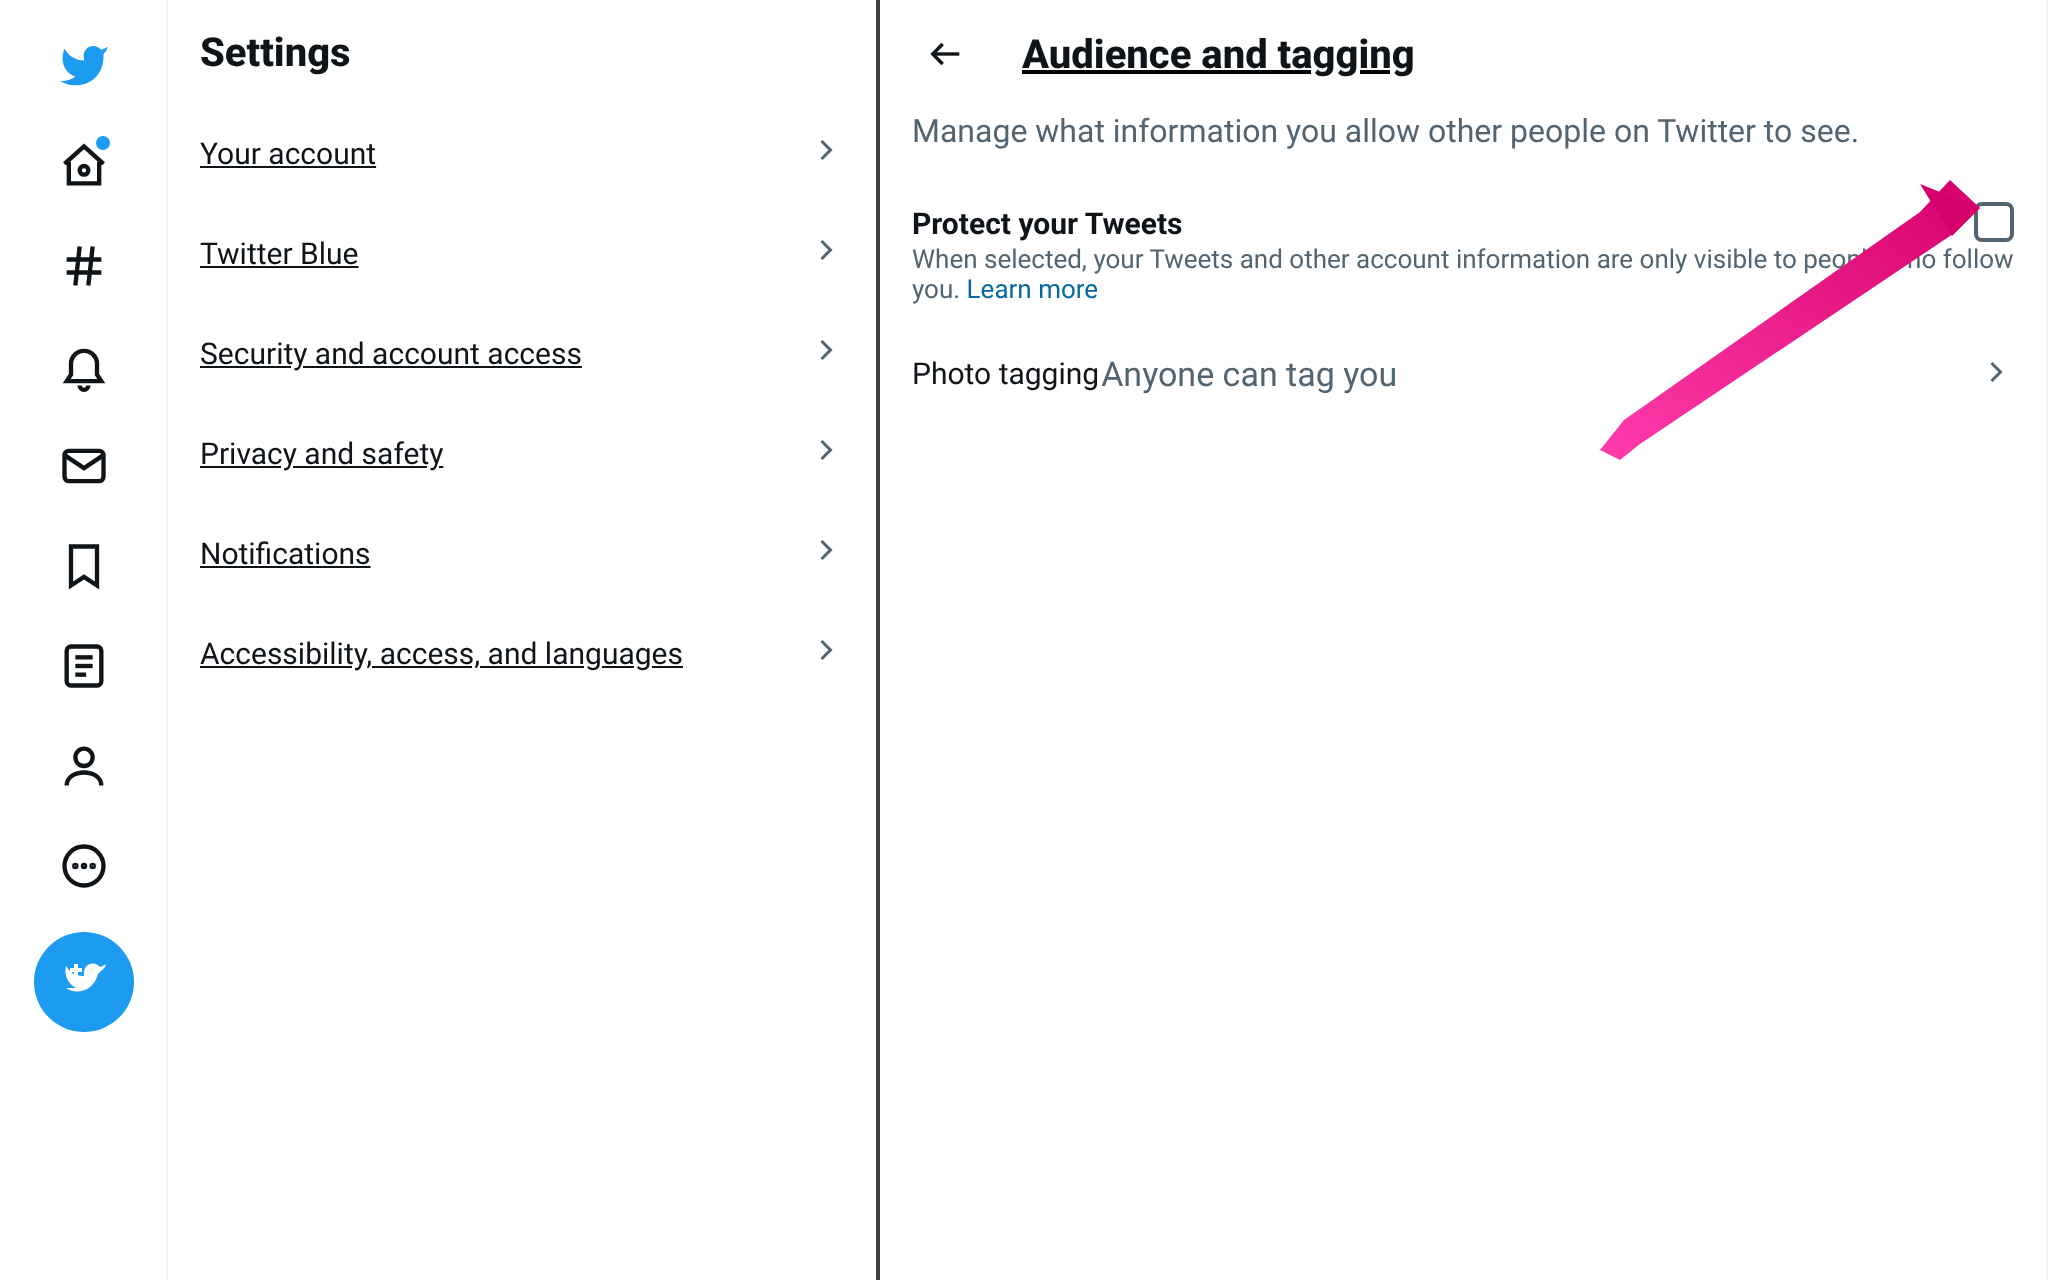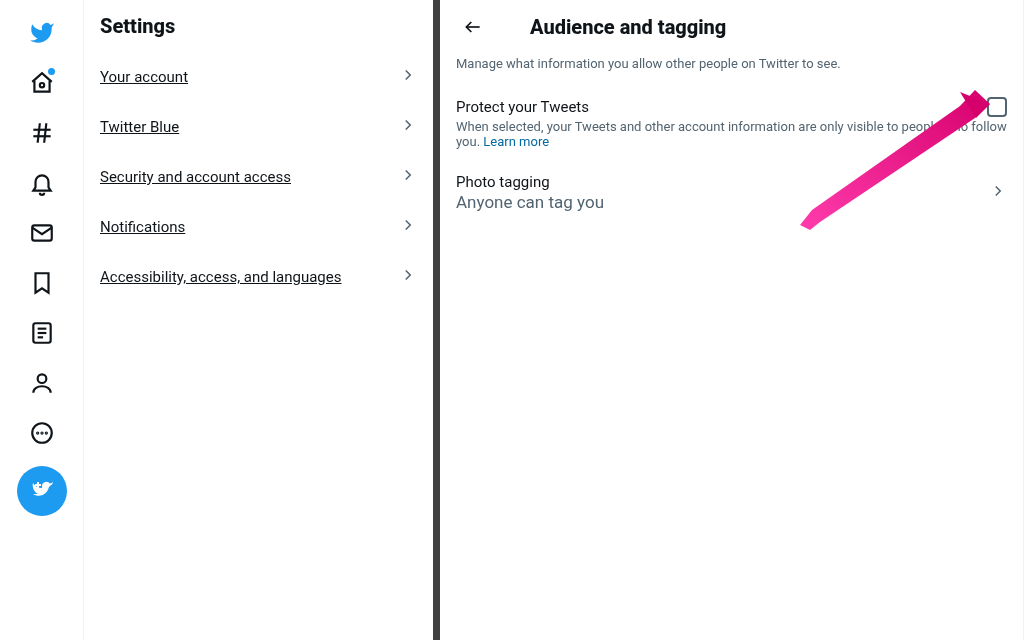--- a/index.html
+++ b/index.html
@@ -4,38 +4,38 @@
   <style>
     * { margin:0; padding:0; box-sizing:border-box; font-family: -apple-system, BlinkMacSystemFont, "Segoe UI", Roboto, Helvetica, Arial, sans-serif; }
     body { background:#fff; width:1024px; height:640px; overflow:hidden; display:flex; }
     .navrail { width:84px; border-right:1px solid #eff3f4; display:flex; flex-direction:column; align-items:center; padding-top:8px; gap:0; }
     .navicon { width:50px; height:50px; display:flex; align-items:center; justify-content:center; border-radius:50%; color:#0f1419; cursor:pointer; position:relative;}
     .navicon svg { width:26px; height:26px; fill:none; stroke:#0f1419; stroke-width:2; }
     .logo svg { fill:#1d9bf0; stroke:none; }
     .compose { background:#1d9bf0; color:#fff; width:50px; height:50px; border-radius:50%; display:flex; align-items:center; justify-content:center; margin-top:8px; cursor:pointer; }
     .compose svg { fill:#fff; stroke:none; width:24px; height:24px;}
     .home-dot { position:absolute; top:10px; right:12px; width:7px; height:7px; background:#1d9bf0; border-radius:50%; }
-    .col-settings { width:356px; border-right:7px solid #404040; }
+    .col-settings { width:356px; border-right:2px solid #404040; }
     .col-title { font-size:20px; font-weight:800; padding:14px 16px; color:#0f1419;}
     .srow { display:flex; align-items:center; justify-content:space-between; padding:14px 16px; cursor:pointer; color:#0f1419; font-size:15px;text-decoration:underline; }
     .chev svg { width:18px; height:18px; stroke:#536471; fill:none; stroke-width:2;}
     .col-detail { flex:1; border-right:1px solid #eff3f4; position:relative; }
-    .dheader { display:flex; align-items:center; gap:40px; padding:10px 16px 8px 16px; }
+    .dheader { display:flex; align-items:center; gap:21px; padding:10px 16px 8px 16px;text-decoration:underline; }
     .back { width:34px; height:34px; border-radius:50%; display:flex; align-items:center; justify-content:center; cursor:pointer;}
     .back svg { width:20px; height:20px; stroke:#0f1419; fill:none; stroke-width:2;}
     .dtitle { font-size:20px; font-weight:800; color:#0f1419;}
-    .desc { font-size:13px; color:#536471; padding:4px 16px 18px 16px; }
+    .desc { font-size:16px; color:#536471; padding:4px 16px 18px 16px; }
     .option { padding:8px 16px 14px 16px; position:relative; }
-    .opt-head { display:flex; align-items:center; justify-content:space-between; }
+    .opt-head { display:flex; align-items:flex-end; justify-content:space-between;font-weight:bold; }
     .opt-title { font-size:15px; color:#0f1419; }
     .opt-sub { font-size:13px; color:#536471; margin-top:2px;}
     .checkbox { width:20px; height:20px; border:2px solid #536471; border-radius:4px; background:#fff; cursor:pointer; flex-shrink:0; margin-left:12px;}
     .learn { color:#0369a1; cursor:pointer;}
     .row-click { display:flex; align-items:center; justify-content:space-between; padding:10px 16px; cursor:pointer;}
-    .row-text { display:flex; flex-direction:column; gap:1px;}
+    .row-text { display:flex; gap:1px;}
     .row-title { font-size:15px; color:#0f1419;}
     .row-sub { font-size:17px; color:#536471;}
     .arrow-annot { position:absolute; pointer-events:none;}
   </style>
 </head>
 <body>
 
 <div class="navrail">
   <div class="navicon logo">
     <svg viewBox="0 0 24 24">
@@ -119,20 +119,26 @@
           <polyline points="9 6 15 12 9 18"></polyline>
         </svg></span>
   </div>
   <div class="srow">
     <span>Security and account access</span>
     <span class="chev"><svg viewBox="0 0 24 24">
           <polyline points="9 6 15 12 9 18"></polyline>
         </svg></span>
   </div>
   <div class="srow">
+    <span>Privacy and safety</span>
+    <span class="chev"><svg viewBox="0 0 24 24">
+          <polyline points="9 6 15 12 9 18"></polyline>
+        </svg></span>
+  </div>
+  <div class="srow">
     <span>Notifications</span>
     <span class="chev"><svg viewBox="0 0 24 24">
           <polyline points="9 6 15 12 9 18"></polyline>
         </svg></span>
   </div>
   <div class="srow">
     <span>Accessibility, access, and languages</span>
     <span class="chev"><svg viewBox="0 0 24 24">
           <polyline points="9 6 15 12 9 18"></polyline>
         </svg></span>

